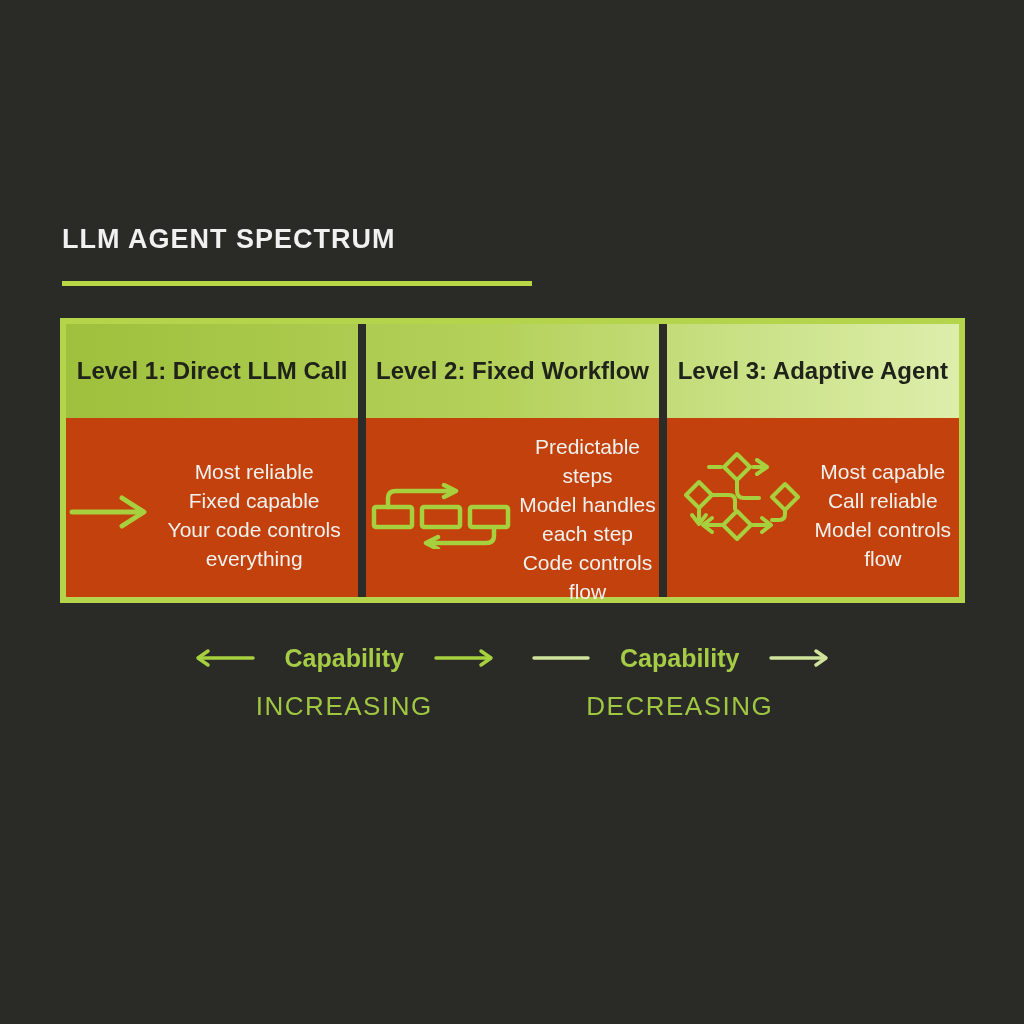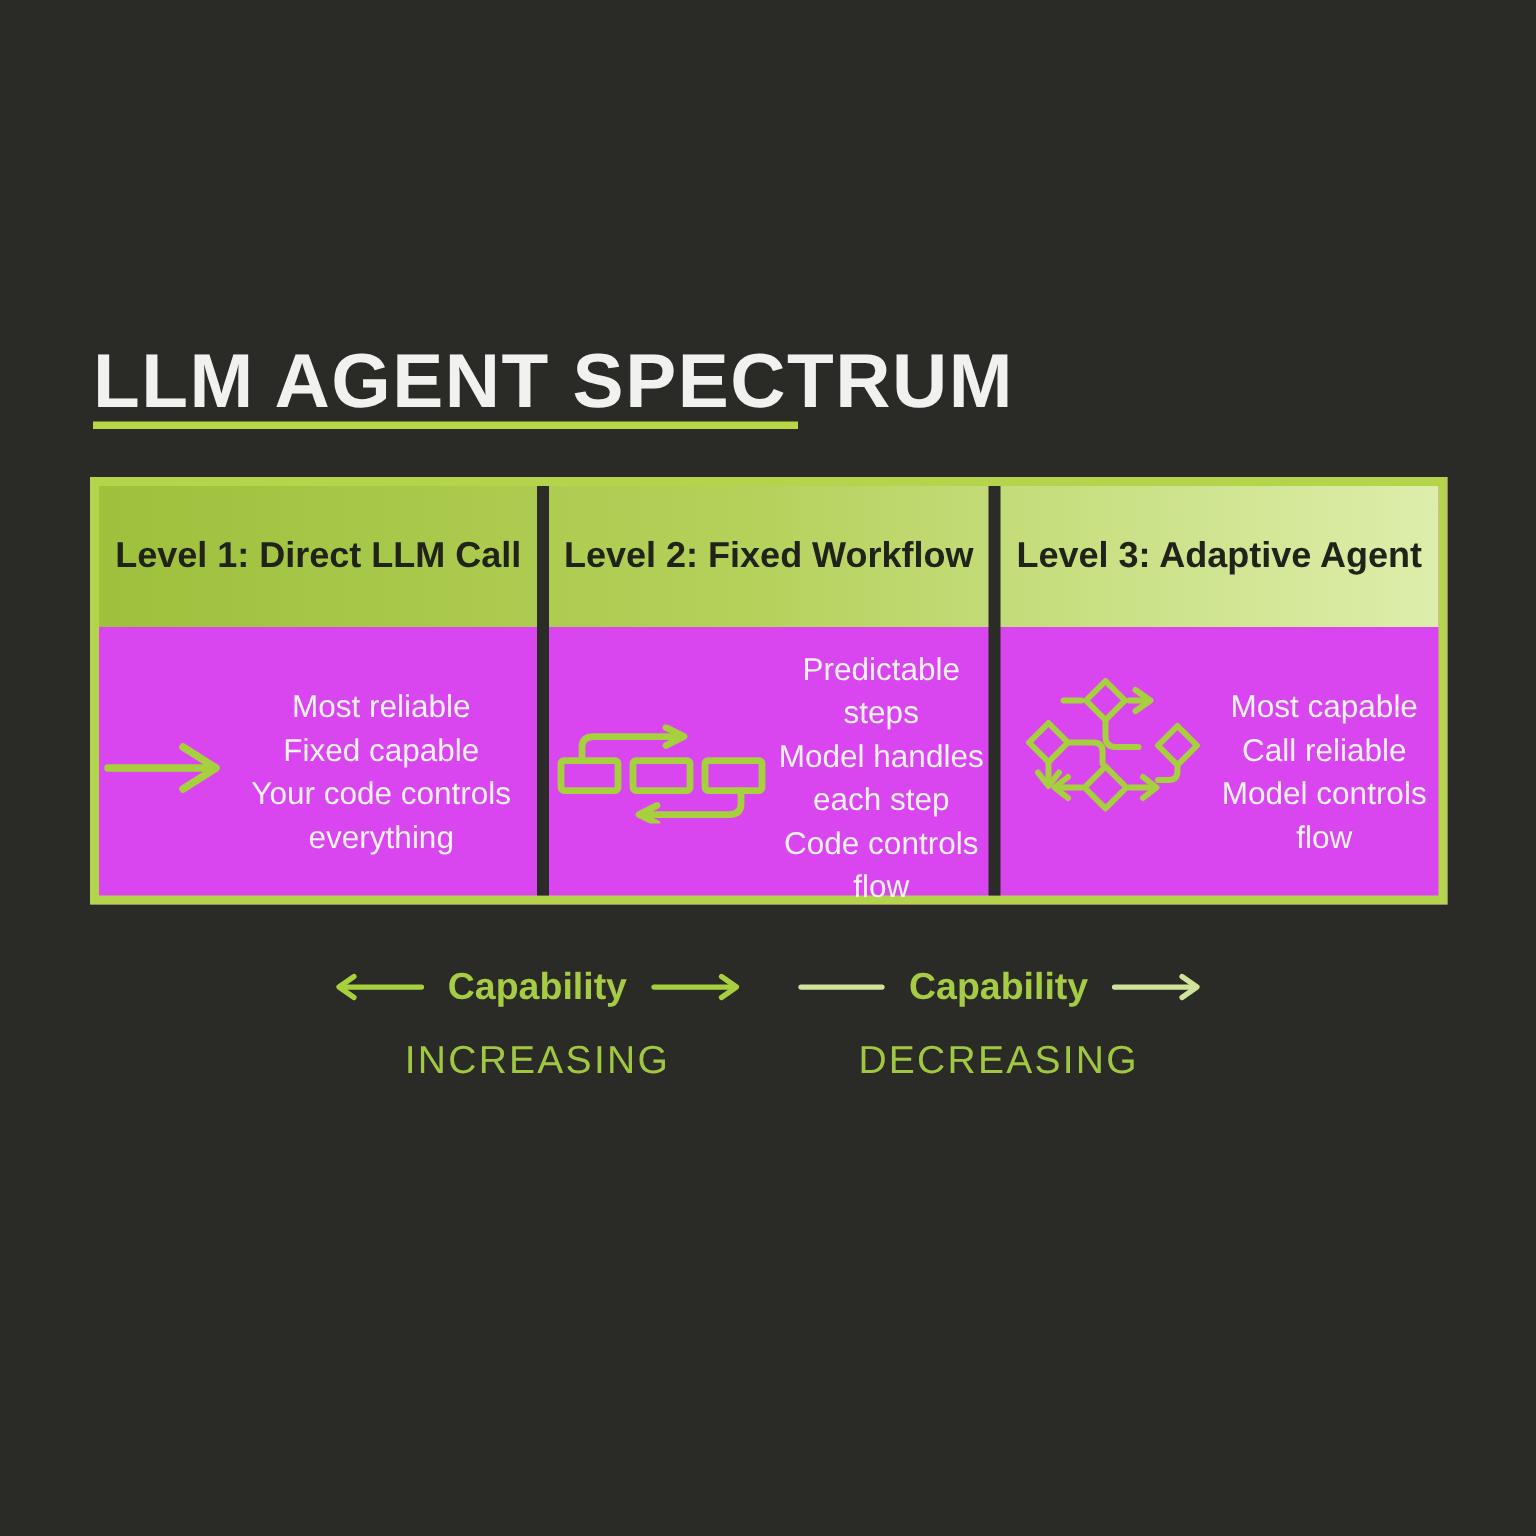--- a/index.html
+++ b/index.html
@@ -5,31 +5,31 @@
   html,body{margin:0;padding:0;}
   body{
     width:1024px;height:1024px;
     background:#2a2a27;
     font-family:"Liberation Sans", sans-serif;
     position:relative;
     overflow:hidden;
   }
   .title{
     position:absolute;left:62px;top:224px;
-    font-size:51px;font-weight:700;letter-spacing:1px;
+    font-size:27px;font-weight:700;letter-spacing:1px;
     color:#f1f1ef;white-space:nowrap;
   }
   .title-underline{
     position:absolute;left:62px;top:281px;
     width:470px;height:5px;background:#b7d747;
   }
   .spectrum-box{
     position:absolute;left:60px;top:318px;
     width:905px;height:285px;box-sizing:border-box;
-    border:6px solid #b4d44c;background:#d946ef;
+    border:6px solid #b4d44c;background:#c2410c;
   }
   .header-band{
     position:absolute;left:0;top:0;right:0;height:94px;
     background:linear-gradient(90deg,#9ec03c 0%,#b4d15a 48%,#ddeeab 100%);
   }
   .panels{
     position:absolute;inset:0;display:flex;
   }
   .panel{flex:1 1 0;display:flex;flex-direction:column;min-width:0;}
   .divider{width:8px;background:#2b2b28;height:100%;flex:0 0 auto;}
@@ -46,21 +46,21 @@
   .icon-wrap.overlap-up{margin-top:-30px;}
   .panel-text{
     margin-top:6px;max-width:252px;text-align:center;
     color:#f1f1ee;font-size:21px;line-height:29px;
   }
   .legend{
     position:absolute;left:0;top:638px;width:100%;
     display:flex;justify-content:center;gap:36px;
   }
   .legend-group{display:flex;flex-direction:column;align-items:center;}
-  .legend-row{display:flex;align-items:center;gap:14px;height:40px;justify-content:center;}
+  .legend-row{display:flex;align-items:center;gap:28px;height:40px;justify-content:center;}
   .legend-label{font-size:25px;font-weight:700;color:#a6cc45;white-space:nowrap;}
   .legend-sub{
     margin-top:13px;font-size:26px;color:#a0c741;letter-spacing:1.5px;white-space:nowrap;
   }
   svg{display:block;}
   .stroke-lime{stroke:#a7d03e;fill:none;stroke-linecap:round;stroke-linejoin:round;}
   .stroke-pale{stroke:#cfe39a;fill:none;stroke-linecap:round;stroke-linejoin:round;}
 </style>
 </head>
 <body>

